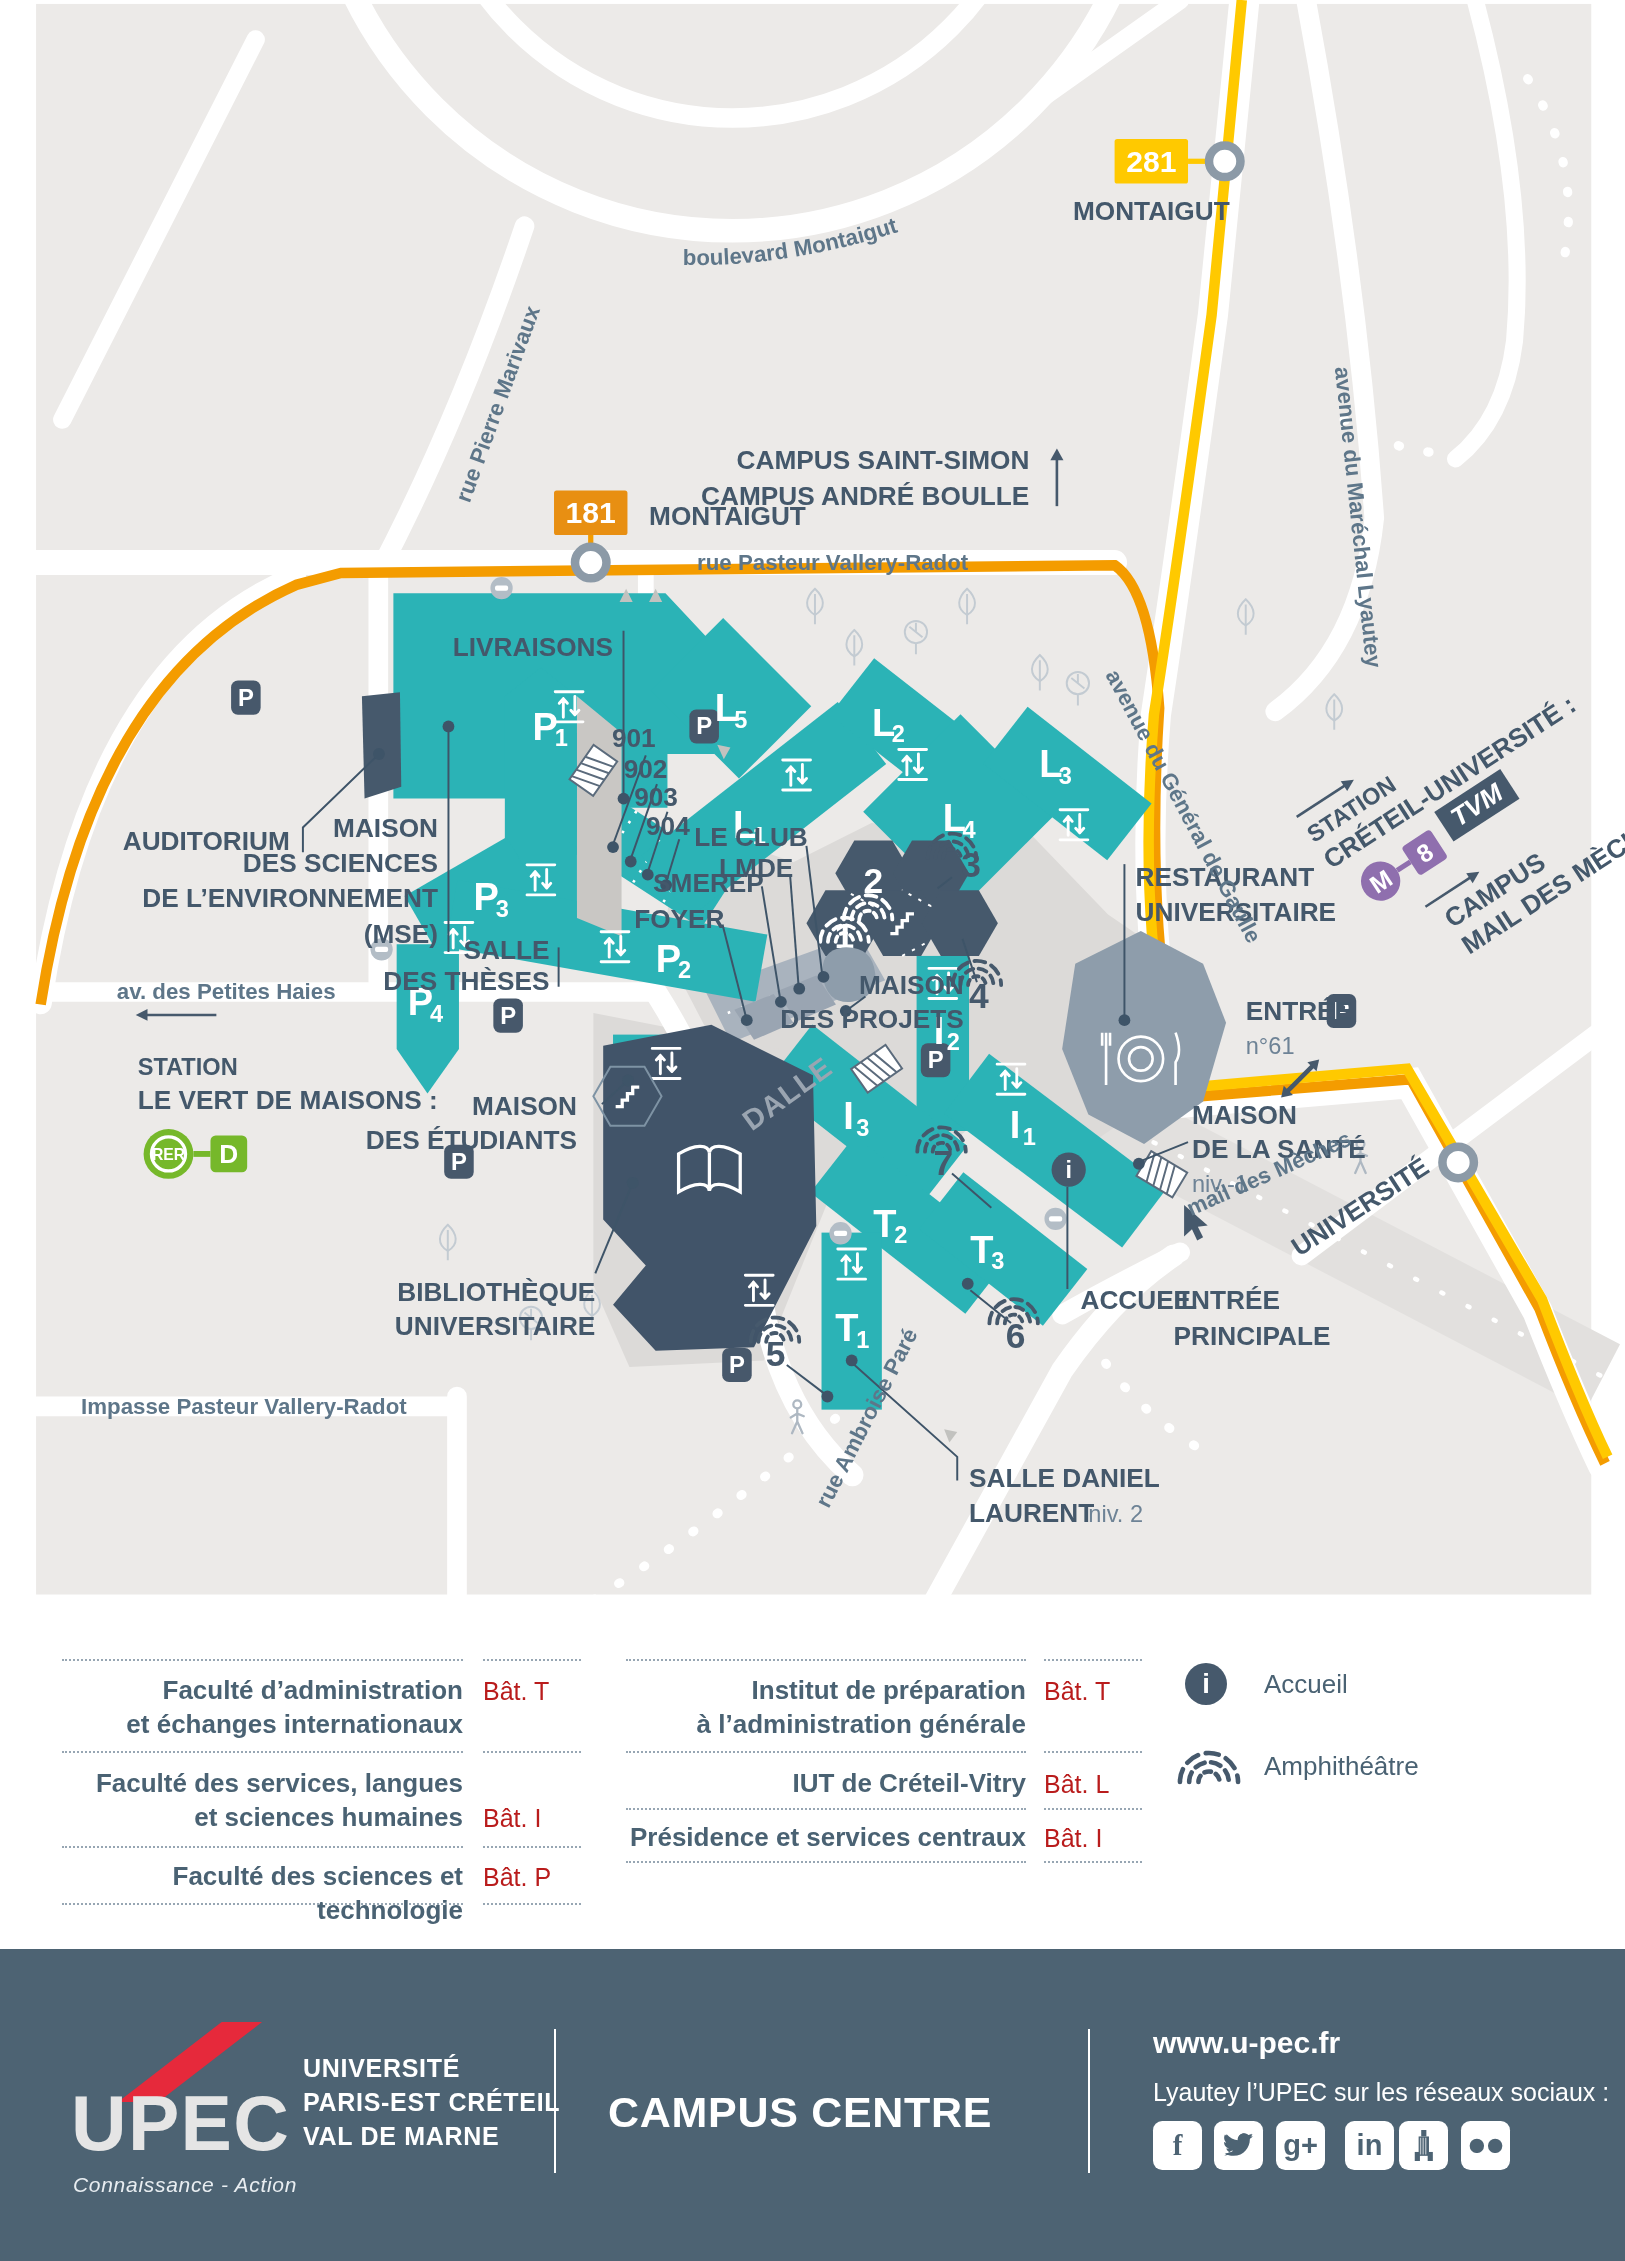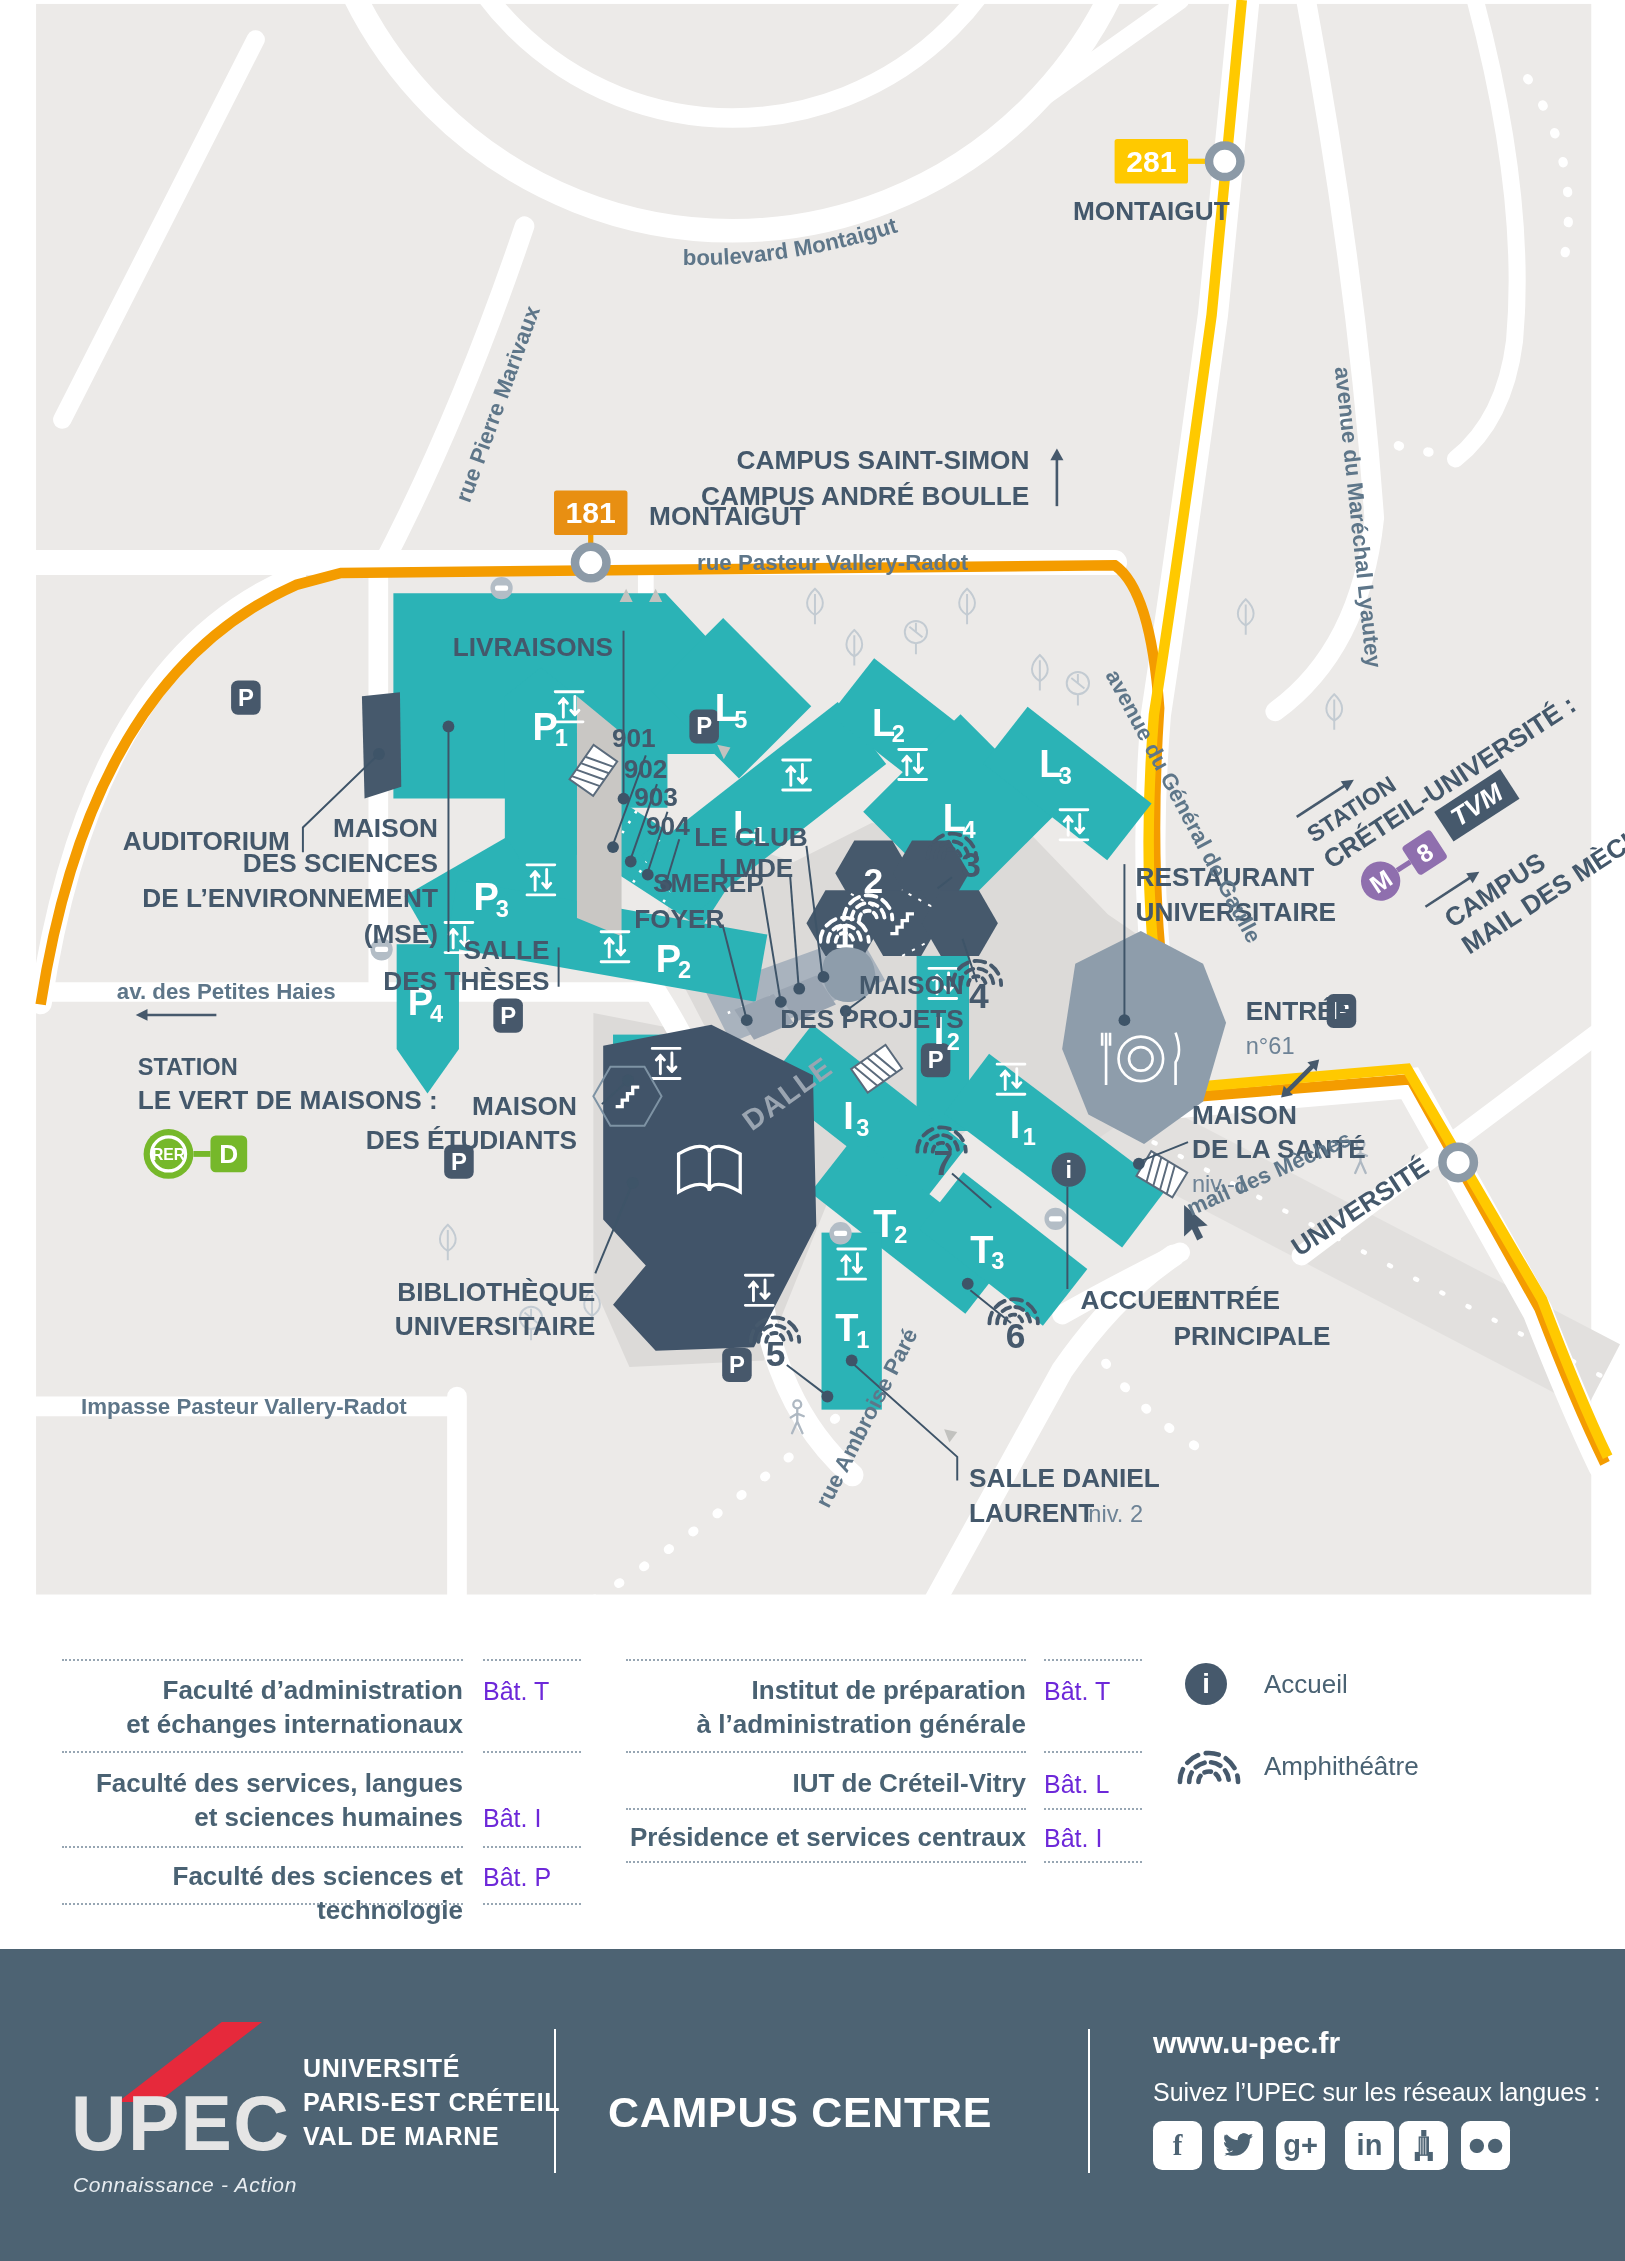--- a/index.html
+++ b/index.html
@@ -15,21 +15,21 @@
   .t-amphi-w{font-weight:bold;font-size:54px;fill:#fff;}
   .t-amphi-d{font-weight:bold;font-size:54px;fill:#46596C;}
   .t-badge{font-weight:bold;font-size:46px;fill:#fff;}
   .lead{stroke:#3E5468;stroke-width:3;fill:none;}
   .dot{fill:#3E5468;}
   .road{stroke:#fff;fill:none;stroke-linecap:round;}
   
   #legend{position:absolute;left:0;top:1626px;width:1586px;height:323px;background:#fff;}
   .lg-line{position:absolute;height:0;border-top:2px dotted #97A6B3;}
   .lg-name{position:absolute;text-align:right;font-weight:bold;font-size:26px;color:#4A6273;line-height:34px;}
-  .lg-bat{position:absolute;font-size:25px;color:#6d28d9;}
+  .lg-bat{position:absolute;font-size:25px;color:#b91c1c;}
   .lg-ic-label{position:absolute;font-size:26px;color:#4A6273;}
   
   #footer{position:absolute;left:0;top:1949px;width:1626px;height:312px;background:#4D6373;overflow:hidden;}
   .ft-div{position:absolute;width:2px;background:#fff;top:80px;height:144px;}
   #upec-red{position:absolute;left:118px;top:73px;width:144px;height:80px;background:#E6293B;clip-path:polygon(0% 100%,72% 0%,100% 0%,28% 100%);}
   #upec-word{position:absolute;left:71px;top:130px;font-weight:bold;font-size:77px;color:#e5e5e5;letter-spacing:1.3px;}
   #upec-tag{position:absolute;left:73px;top:224px;font-style:italic;font-size:21px;color:#E8EDF1;letter-spacing:0.7px;}
   .ft-uni{position:absolute;left:303px;font-weight:bold;font-size:25px;color:#fff;letter-spacing:0.7px;}
   #ft-campus{position:absolute;left:608px;top:2118px;margin:0;font-weight:bold;font-size:43px;color:#fff;letter-spacing:0.7px;top:139px;}
   #ft-url{position:absolute;left:1153px;top:77px;font-weight:bold;font-size:30px;color:#fff;}
@@ -625,21 +625,21 @@
   <div id="upec-red"></div>
   <div id="upec-word">UPEC</div>
   <div id="upec-tag">Connaissance - Action</div>
   <div class="ft-div" style="left:554px;"></div>
   <div class="ft-uni" style="top:105px;">UNIVERSITÉ</div>
   <div class="ft-uni" style="top:139px;">PARIS-EST CRÉTEIL</div>
   <div class="ft-uni" style="top:173px;">VAL DE MARNE</div>
   <div id="ft-campus">CAMPUS CENTRE</div>
   <div class="ft-div" style="left:1088px;"></div>
   <div id="ft-url">www.u-pec.fr</div>
-  <div id="ft-social-txt">Suivez l’UPEC sur les réseaux langues :</div>
+  <div id="ft-social-txt">Lyautey l’UPEC sur les réseaux sociaux :</div>
   <div class="soc" style="left:1153px;">
       <span style="font-family:'Liberation Serif',serif;">f</span>
     </div>
   <div class="soc" style="left:1214px;">
     <svg width="30" height="26" viewBox="0 0 46 40">
         <path d="M45,5 C43,6 41.5,6.4 39.6,6.7 C41.6,5.5 43,3.7 43.7,1.5 C41.8,2.6 39.8,3.4 37.6,3.8 C35.8,1.9 33.3,0.7 30.5,0.7 C25.2,0.7 20.9,5 20.9,10.3 C20.9,11 21,11.7 21.2,12.4 C13.2,12 6.1,8.2 1.4,2.4 C0.6,3.8 0.1,5.5 0.1,7.2 C0.1,10.5 1.8,13.5 4.4,15.2 C2.8,15.2 1.3,14.7 0,14 L0,14.1 C0,18.8 3.3,22.7 7.7,23.6 C6.9,23.8 6,23.9 5.2,23.9 C4.6,23.9 4,23.9 3.4,23.7 C4.6,27.5 8.1,30.3 12.3,30.4 C9,33 4.9,34.5 0.4,34.5 C-0.4,34.5 ... Z" fill="#4D6373"></path>
         <path d="M44,4.5c-1.6,.7-3.3,1.2-5.1,1.4 1.8-1.1,3.2-2.8,3.9-4.9-1.7,1-3.6,1.7-5.6,2.1-1.6-1.7-3.9-2.8-6.4-2.8-4.9,0-8.8,4-8.8,8.8 0,.7 .1,1.4 .2,2-7.3-.4-13.8-3.9-18.2-9.2-.8,1.3-1.2,2.8-1.2,4.4 0,3.1 1.6,5.8 3.9,7.3-1.4,0-2.8-.4-4-1.1v.1c0,4.3 3,7.8 7.1,8.6-.7,.2-1.5,.3-2.3,.3-.6,0-1.1-.1-1.7-.2 1.1,3.5 4.4,6 8.2,6.1-3,2.4-6.8,3.8-11,3.8-.7,0-1.4,0-2.1-.1 3.9,2.5 8.6,4 13.6,4 16.3,0 25.2-13.5 25.2-25.2v-1.1c1.7-1.4,3.2-3,4.3-4.3z" fill="#4D6373"></path>
       </svg>
   </div>
   <div class="soc" style="left:1276px;">

